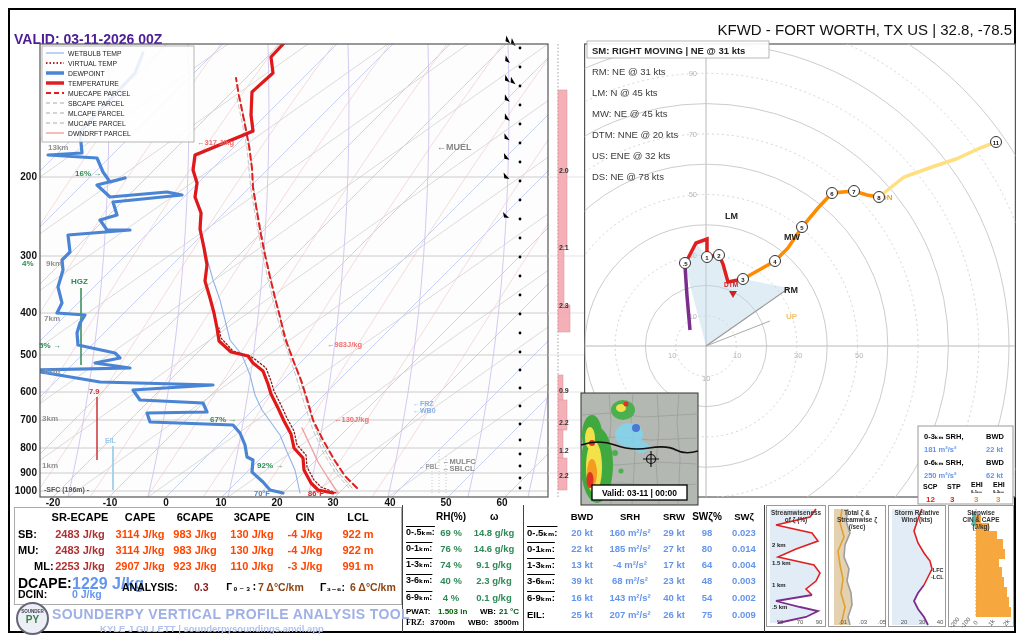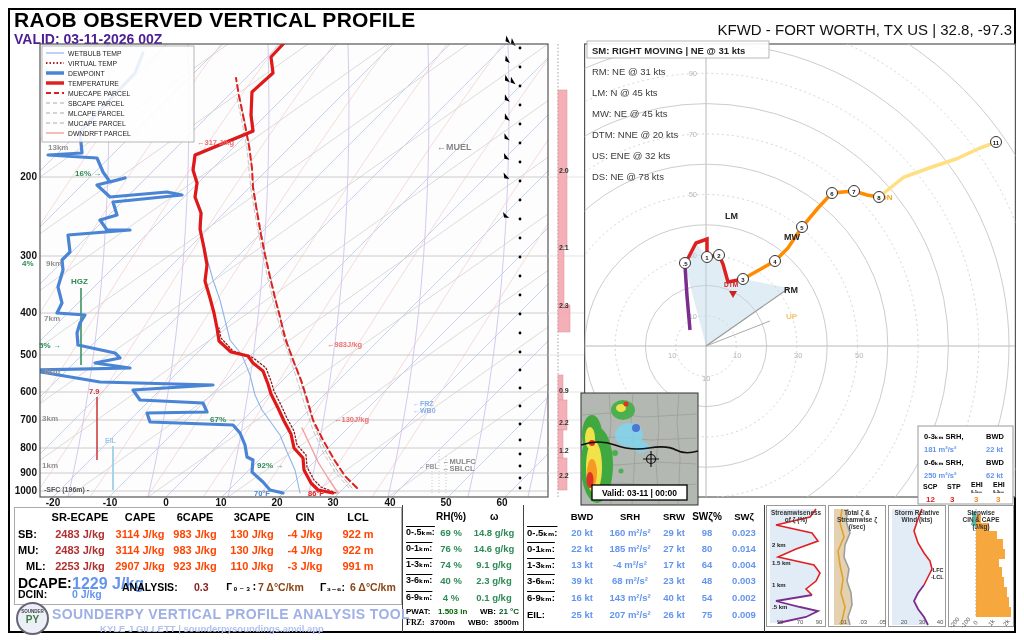--- a/index.html
+++ b/index.html
@@ -47,23 +47,22 @@
   #logo{left:16px;top:602px;width:29px;height:29px;border:2px solid #667;border-radius:50%;background:#eceff5;text-align:center;}
   #logo .l1{display:block;font-size:4.5px;font-weight:bold;color:#445;margin-top:5px;}
   #logo .l2{display:block;font-size:10px;font-weight:800;color:#3a7d44;margin-top:0px;}
 </style>
 </head>
 <body>
 
 <div id="fig">
   <div class="abs" id="frame"></div>
 
-  <div class="abs" id="page-title">RAOB OBSERVED VERTICAL PROFILE</div>
   <div class="abs" id="valid-line">VALID: 03-11-2026 00Z</div>
-  <div class="abs" id="station-line">KFWD - FORT WORTH, TX US | 32.8, -97.3</div>
+  <div class="abs" id="station-line">KFWD - FORT WORTH, TX US | 32.8, -78.5</div>
 
   <svg style="left:8px;top:36px;" width="576" height="474" viewBox="0 0 576 474">
     <defs>
       <clipPath id="pclip">
           <rect x="32" y="8" width="508" height="453"></rect>
         </clipPath>
       <g id="b5">
           <path d="M0,0 L0,-16 M0,-12 L3.2,-13.4"></path>
         </g>
       <g id="b10">
@@ -490,21 +489,21 @@
     <span class="c5 vorng" style="top:20px;">922 m</span>
 
     <span class="rowlab" style="left:4px;top:36px;">MU:</span>
     <span class="c0 vdark" style="top:36px;">2483 J/kg</span>
     <span class="c1 vorng" style="top:36px;">3114 J/kg</span>
     <span class="c2 vorng" style="top:36px;">983 J/kg</span>
     <span class="c3 vorng" style="top:36px;">130 J/kg</span>
     <span class="c4 vorng" style="top:36px;">-4 J/kg</span>
     <span class="c5 vorng" style="top:36px;">922 m</span>
 
-    <span class="rowlab" style="left:12px;top:52px;">ML:</span>
+    <span class="rowlab" style="left:20px;top:52px;">ML:</span>
     <span class="c0 vdark" style="top:52px;">2253 J/kg</span>
     <span class="c1 vorng" style="top:52px;">2907 J/kg</span>
     <span class="c2 vorng" style="top:52px;">923 J/kg</span>
     <span class="c3 vorng" style="top:52px;">110 J/kg</span>
     <span class="c4 vorng" style="top:52px;">-3 J/kg</span>
     <span class="c5 vorng" style="top:52px;">991 m</span>
 
     <span class="rowlab" style="left:4px;top:67px;font-size:14px;">DCAPE:</span>
     <span class="vblue" style="left:58px;top:67px;font-weight:bold;font-size:16px;">1229 J/kg</span>
     <span class="rowlab" style="left:4px;top:80px;font-size:10.5px;">DCIN:</span>

